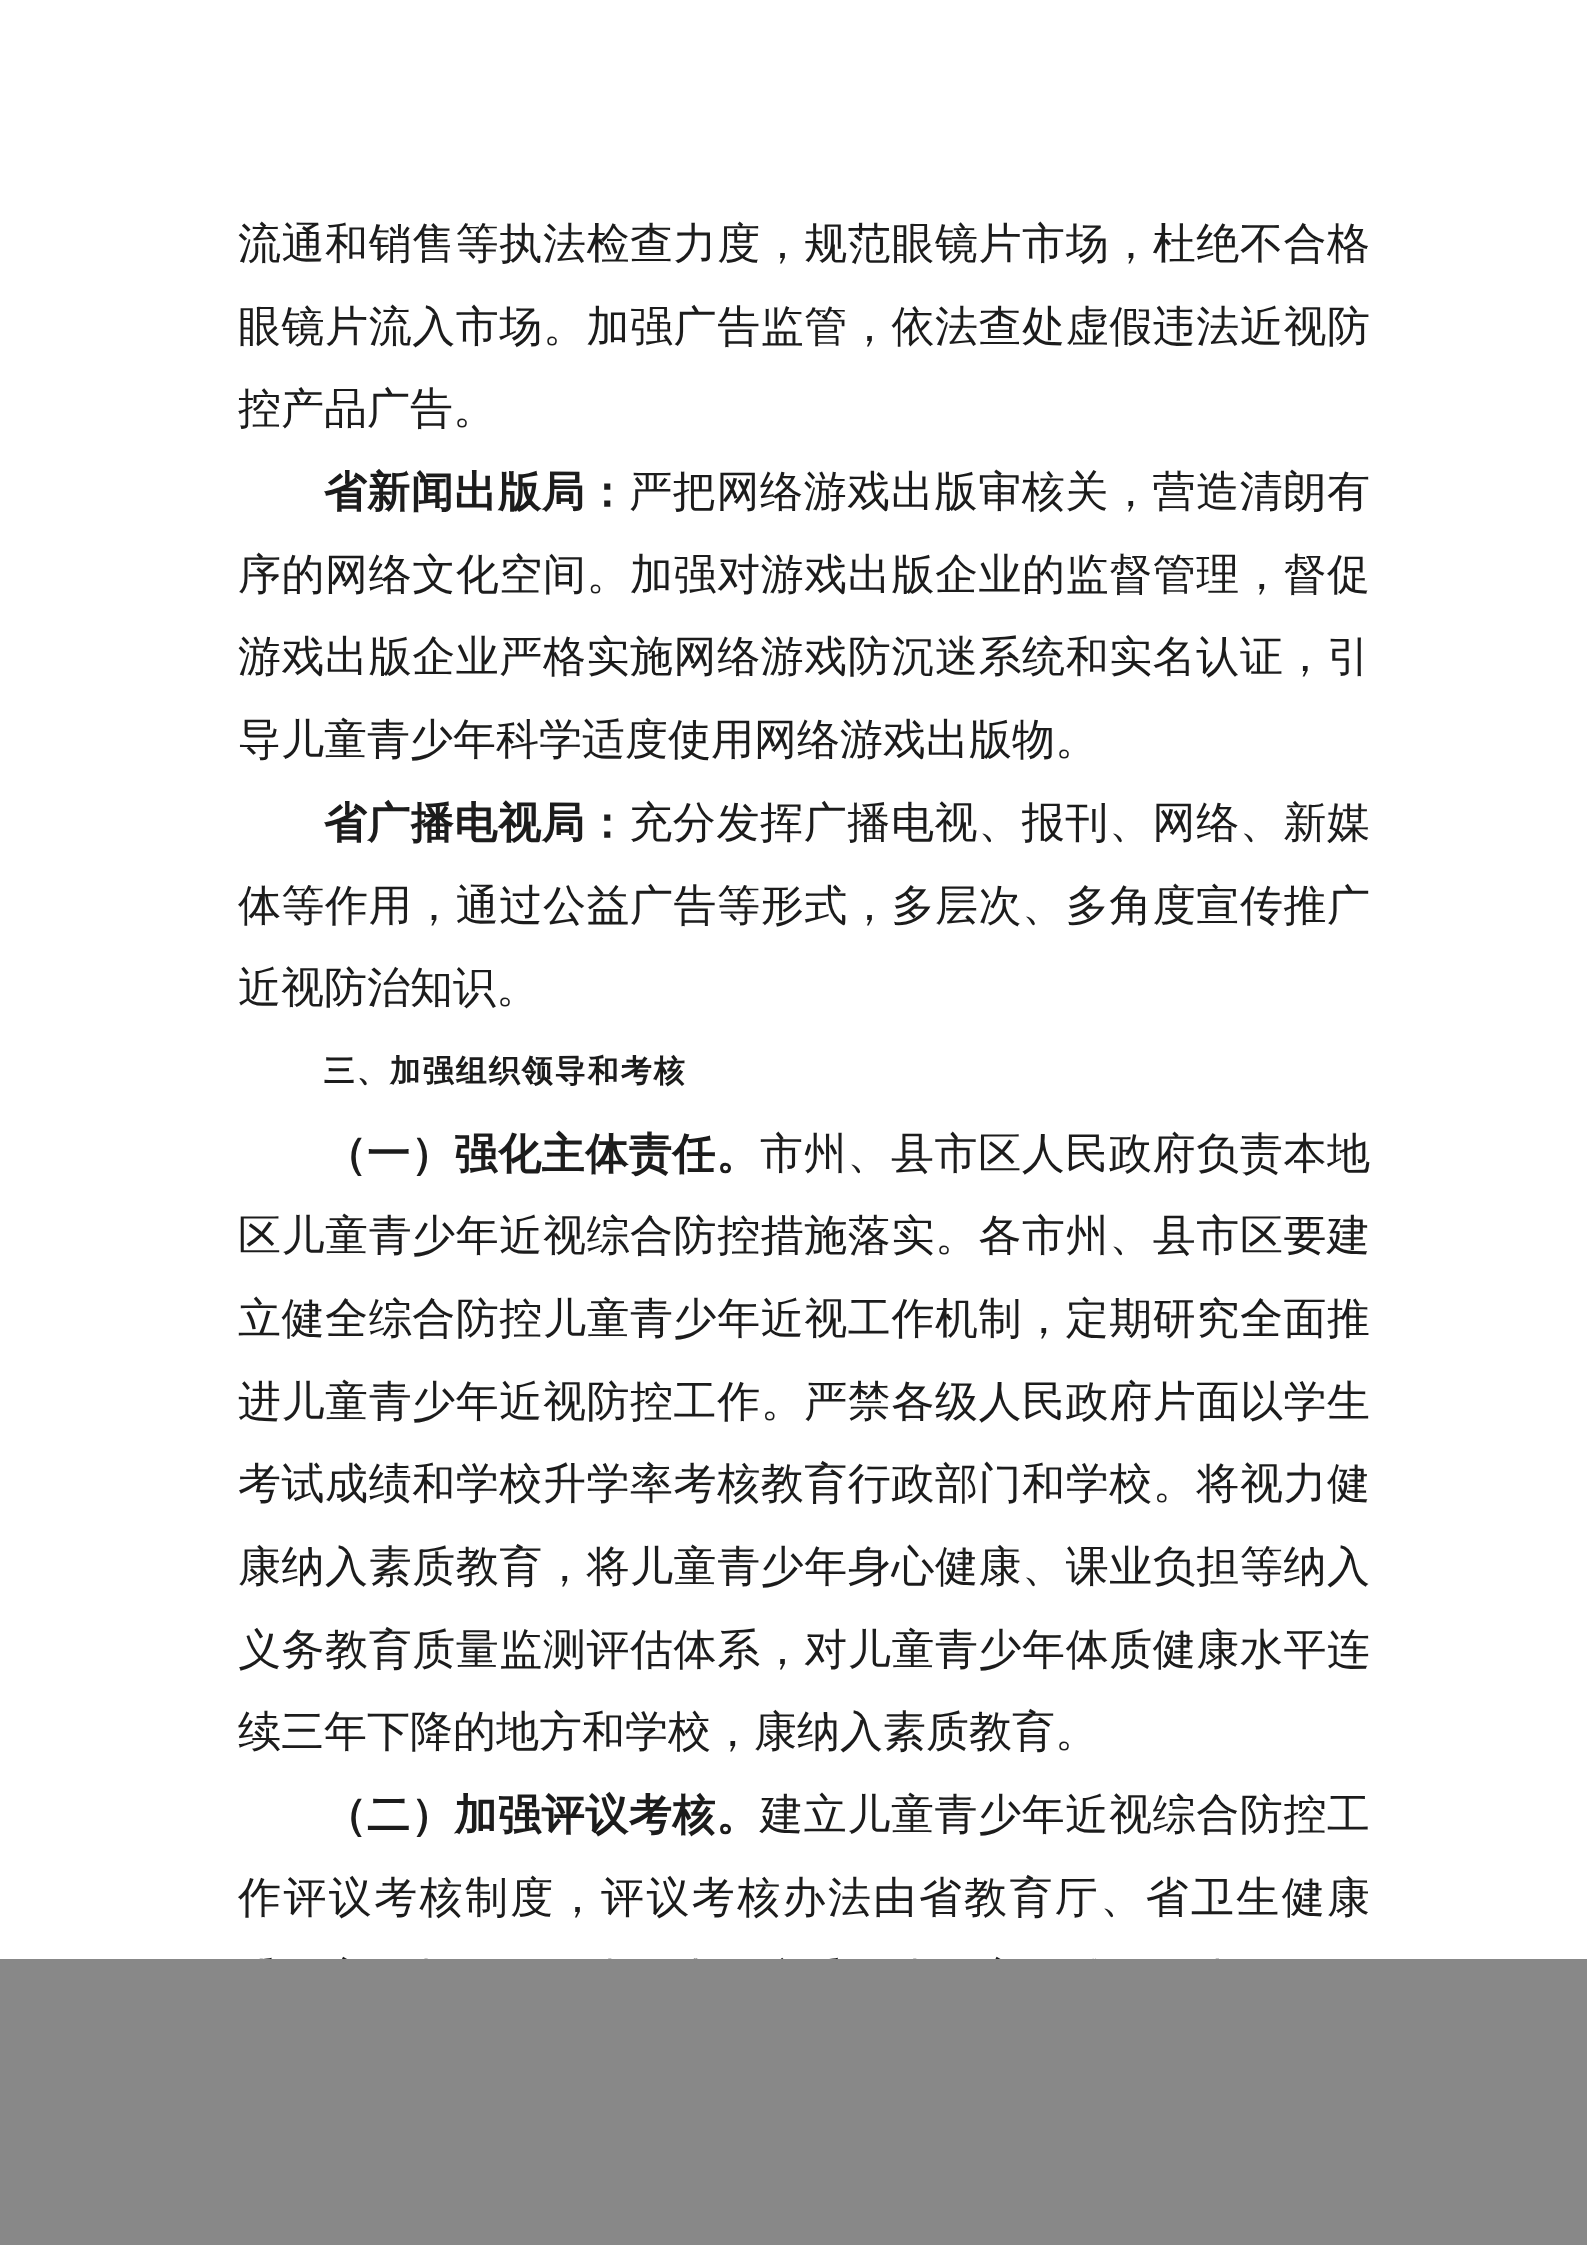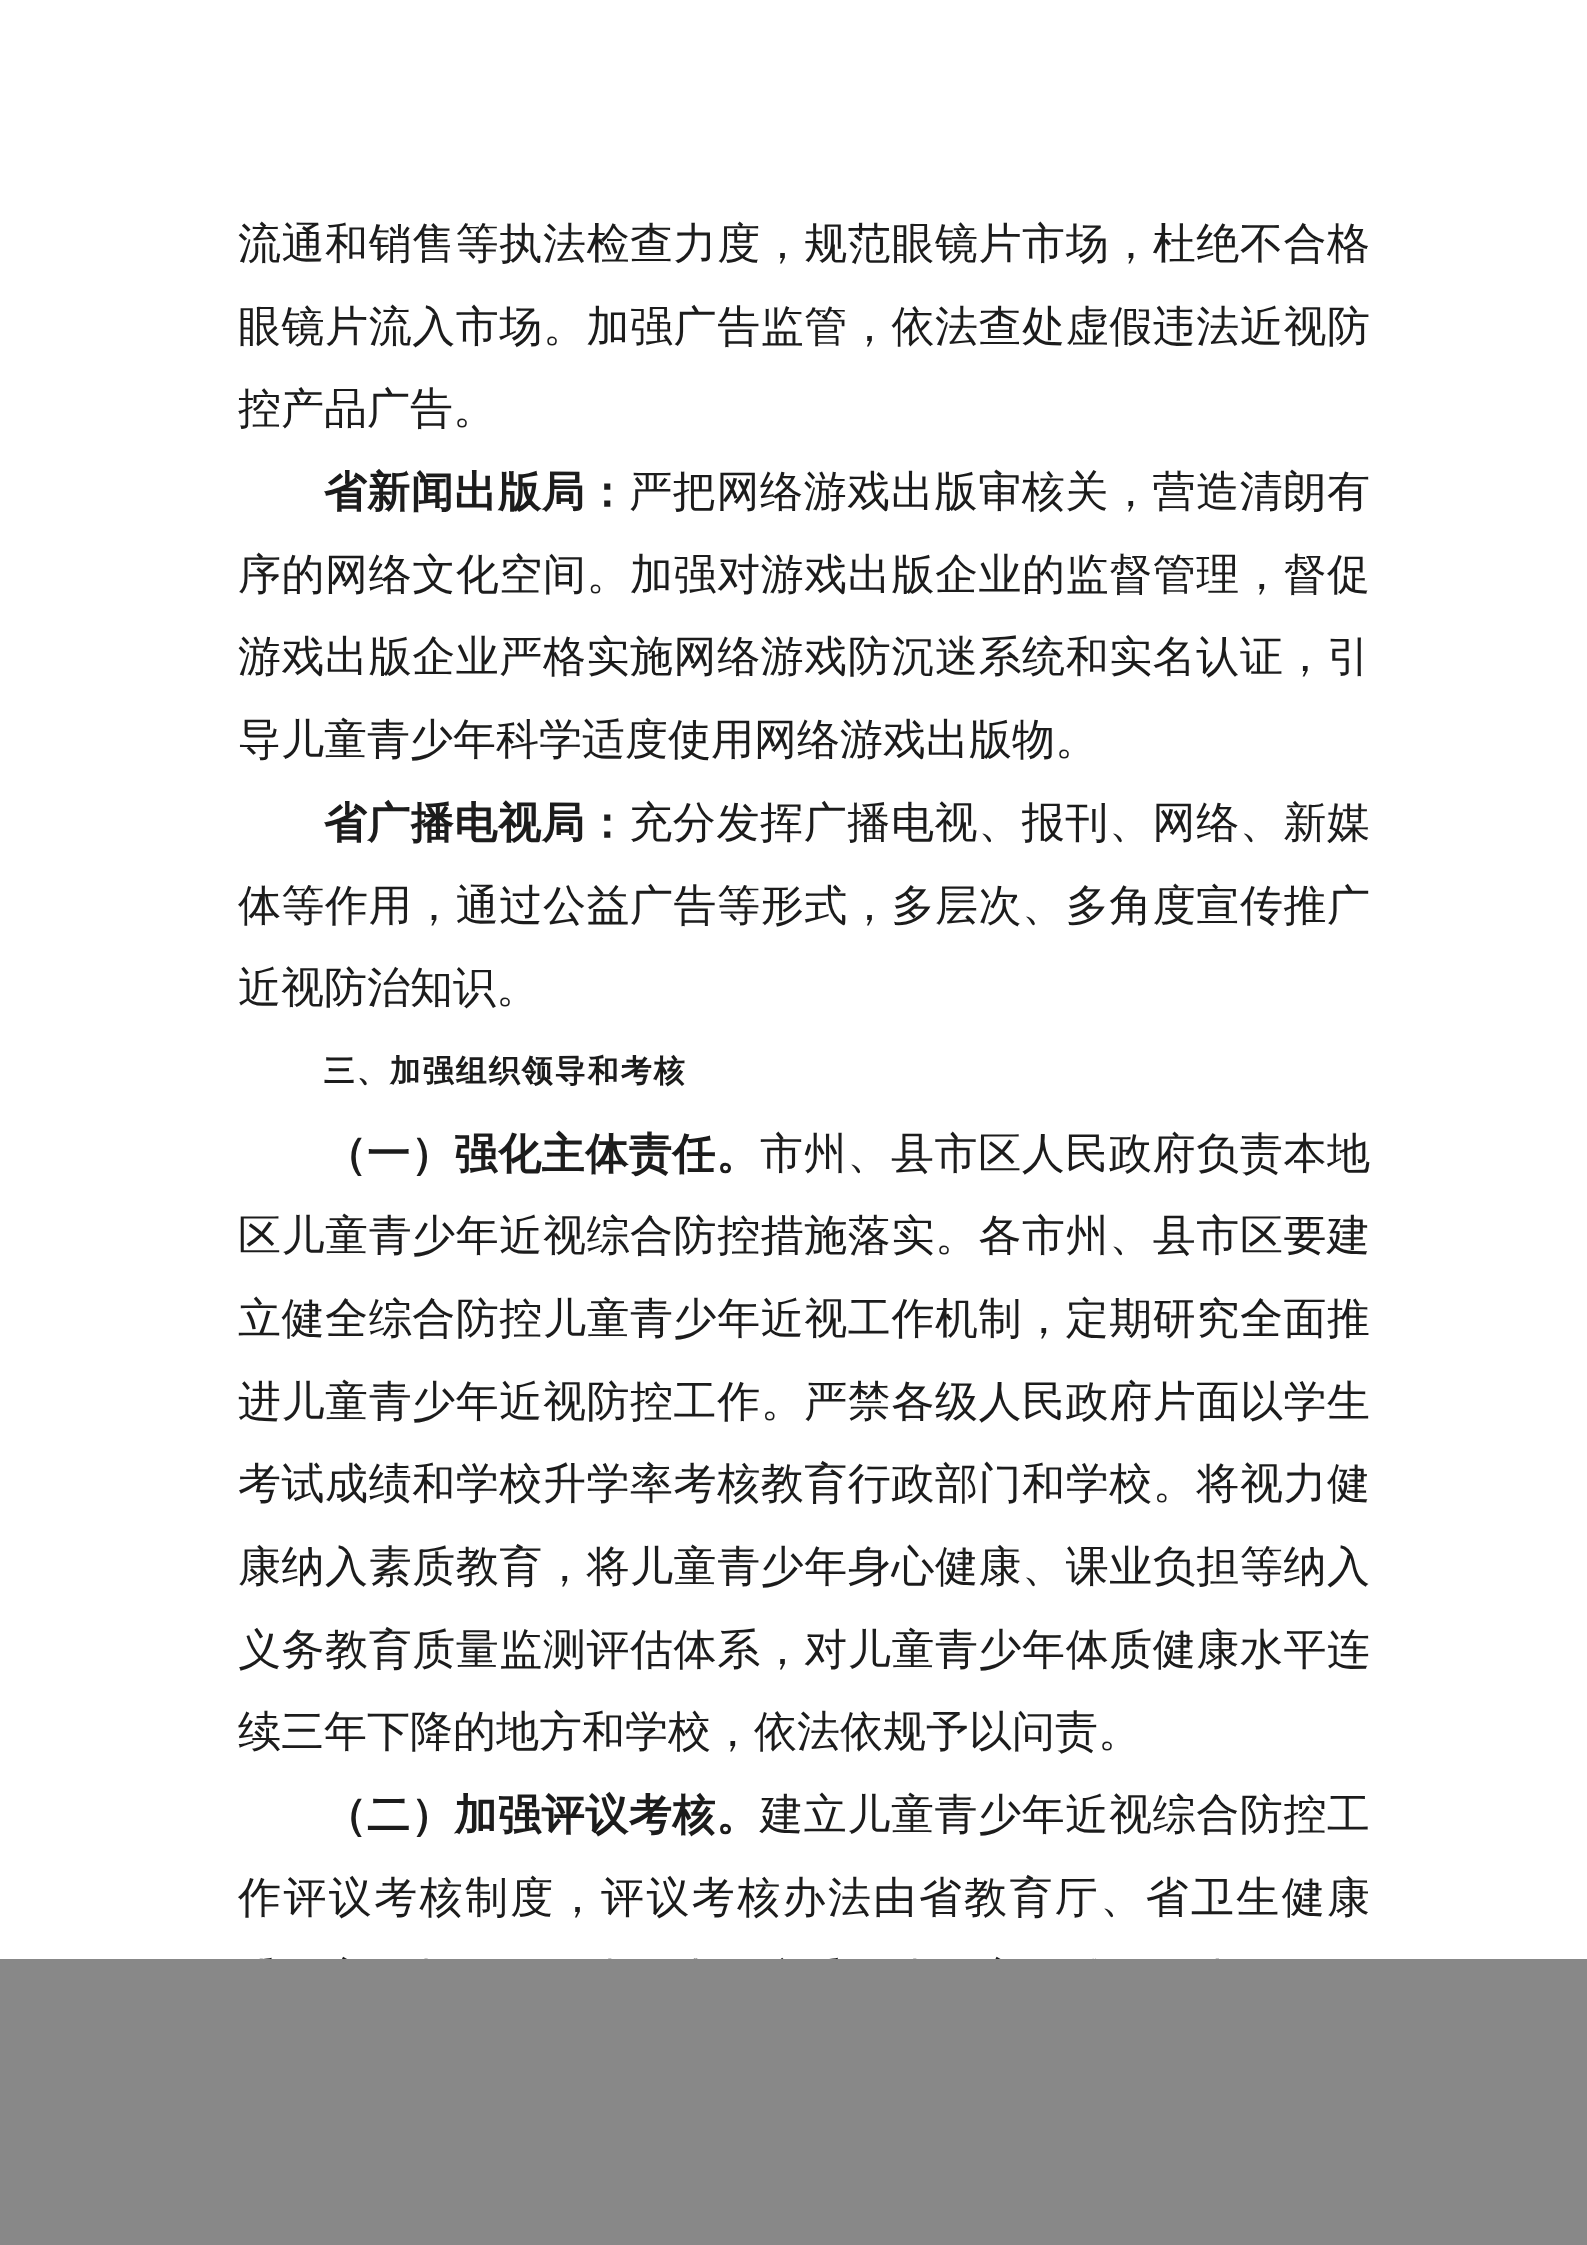--- a/index.html
+++ b/index.html
@@ -72,21 +72,21 @@
 
     <div class="line heading ind"><span>三、加强组织领导和考核</span></div>
 
     <div class="line j ind"><span class="lead">（一）强化主体责任。</span><span>市州、县市区人民政府负责本地</span></div>
     <div class="line j"><span>区儿童青少年近视综合防控措施落实。各市州、县市区要建</span></div>
     <div class="line j"><span>立健全综合防控儿童青少年近视工作机制，定期研究全面推</span></div>
     <div class="line j"><span>进儿童青少年近视防控工作。严禁各级人民政府片面以学生</span></div>
     <div class="line j"><span>考试成绩和学校升学率考核教育行政部门和学校。将视力健</span></div>
     <div class="line j"><span>康纳入素质教育，将儿童青少年身心健康、课业负担等纳入</span></div>
     <div class="line j"><span>义务教育质量监测评估体系，对儿童青少年体质健康水平连</span></div>
-    <div class="line"><span>续三年下降的地方和学校，依法依规予以问责。</span></div>
+    <div class="line"><span>续三年下降的地方和学校，康纳入素质教育。</span></div>
 
     <div class="line j ind"><span class="lead">（二）加强评议考核。</span><span>建立儿童青少年近视综合防控工</span></div>
     <div class="line j"><span>作评议考核制度，评议考核办法由省教育厅、省卫生健康委、</span></div>
     <div class="line j"><span>省体育局制订，在省卫生健康委、省教育厅抽样调查取得的</span></div>
 
   </div>
 
   <div class="footer">—10—</div>
 </div>
 

